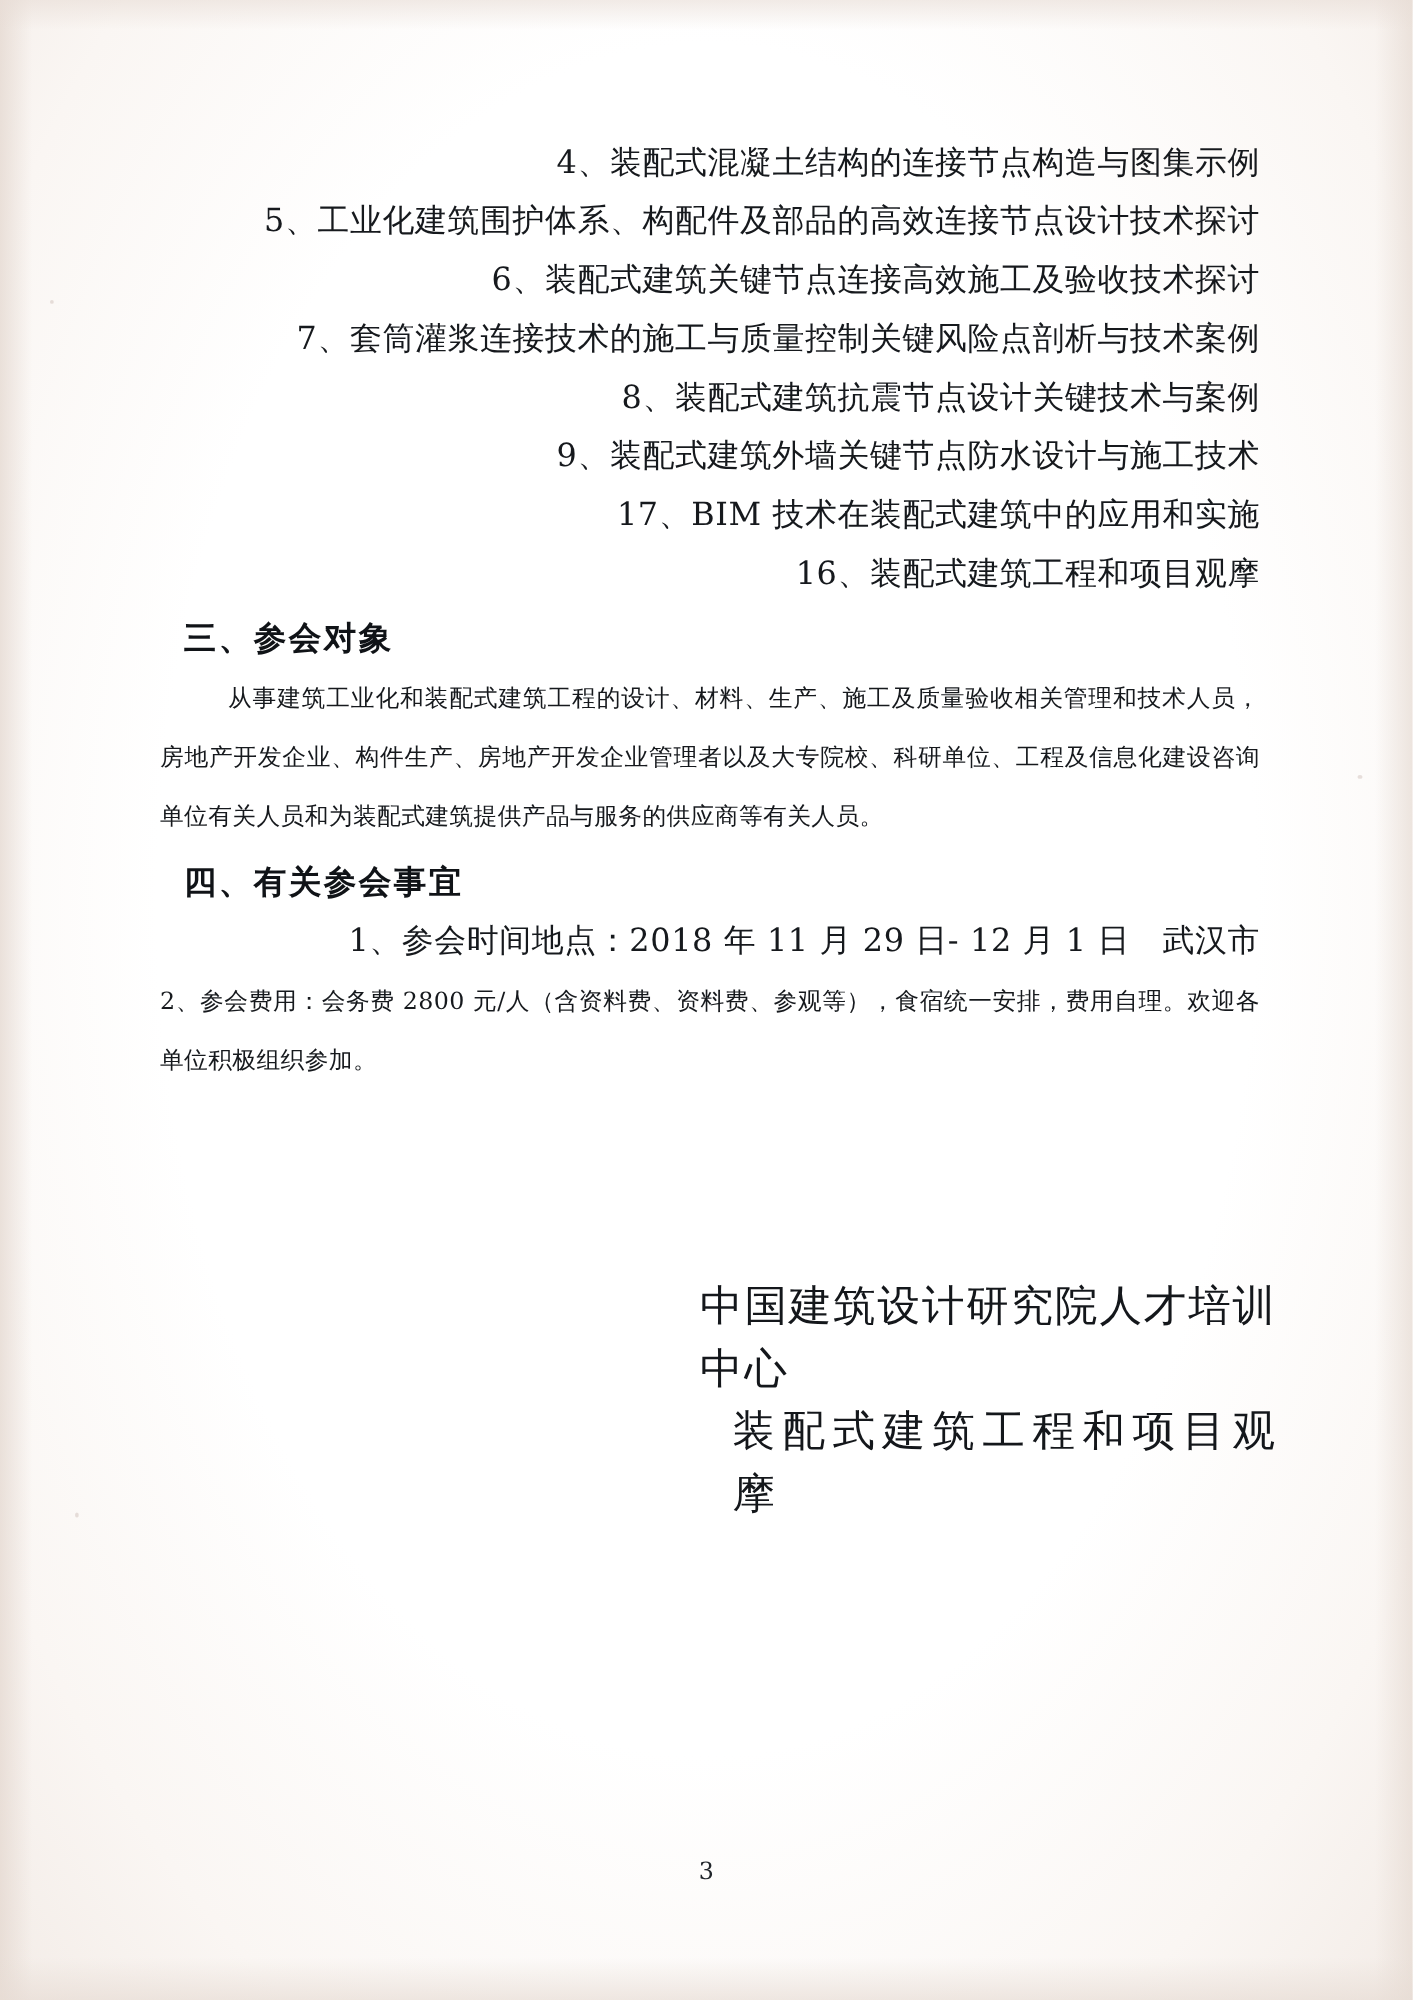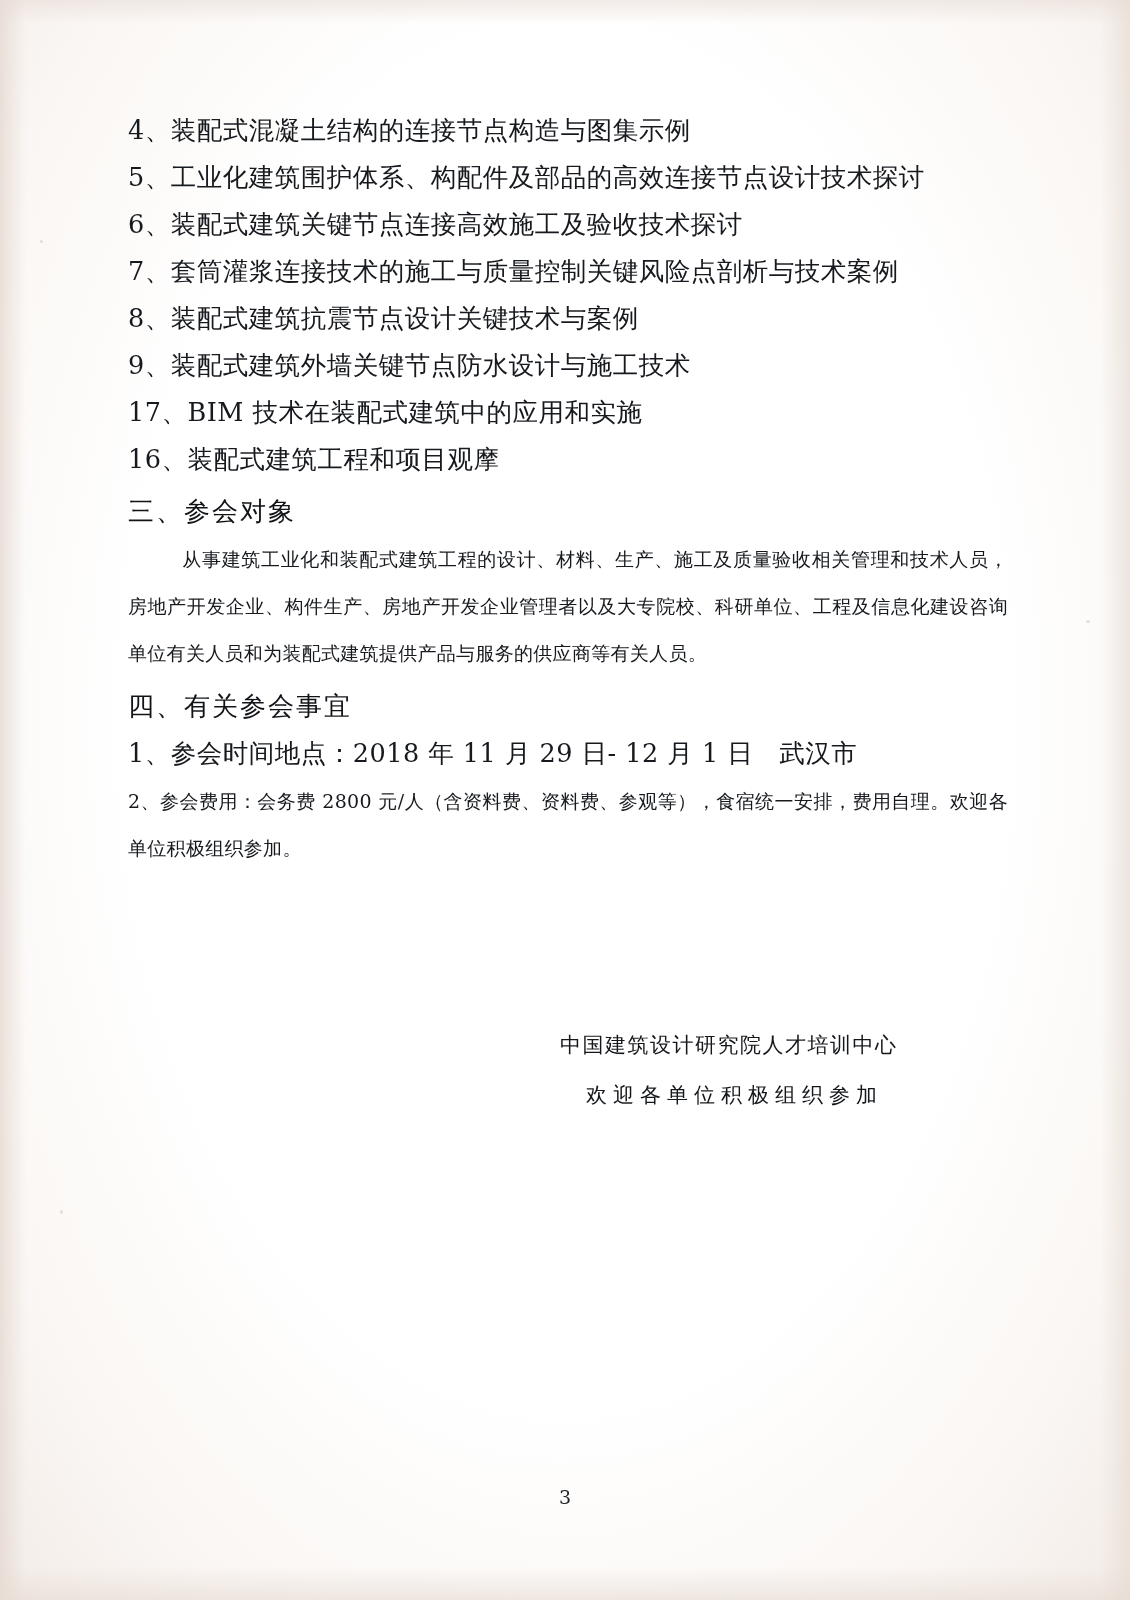--- a/index.html
+++ b/index.html
@@ -53,34 +53,36 @@
     top: 108px;
     width: 880px;
   }
 
   .line {
     font-size: 25.5px;
     line-height: 45px;
     letter-spacing: 0.5px;
     white-space: pre-wrap;
     color: #16191d;
+    text-align: right;
   }
 
   .list-line {
     margin-bottom: 2px;
   }
 
   .heading {
-    font-weight: normal;
+    font-weight: bold;
     font-size: 26px;
     line-height: 46px;
     letter-spacing: 2px;
     margin-top: 6px;
     margin-bottom: 2px;
     color: #101317;
+    margin-left: 19px;
   }
 
   .para {
     font-size: 19px;
     line-height: 47px;
     text-align: justify;
     text-justify: inter-ideograph;
     letter-spacing: 0.3px;
     color: #16191d;
   }
@@ -89,21 +91,21 @@
     width: 54px;
   }
 
   .signature {
     position: absolute;
     left: 560px;
     top: 1020px;
     width: 470px;
   }
   .signature .sig-line {
-    font-size: 21px;
+    font-size: 34px;
     line-height: 50px;
     letter-spacing: 1.5px;
     color: #14171b;
   }
   .signature .sig-date {
     letter-spacing: 6px;
     padding-left: 26px;
   }
 
   .page-number {
@@ -155,17 +157,17 @@
 
     <div class="heading">四、有关参会事宜</div>
 
     <div class="line list-line">1、参会时间地点：2018 年 11 月 29 日- 12 月 1 日　武汉市</div>
     <div class="para">2、参会费用：会务费 2800 元/人（含资料费、资料费、参观等），食宿统一安排，费用自理。欢迎各单位积极组织参加。</div>
 
   </div>
 
   <div class="signature">
     <div class="sig-line">中国建筑设计研究院人才培训中心</div>
-    <div class="sig-line sig-date">欢迎各单位积极组织参加</div>
+    <div class="sig-line sig-date">装配式建筑工程和项目观摩</div>
   </div>
 
   <div class="page-number">3</div>
 </div>
 
 </body></html>

